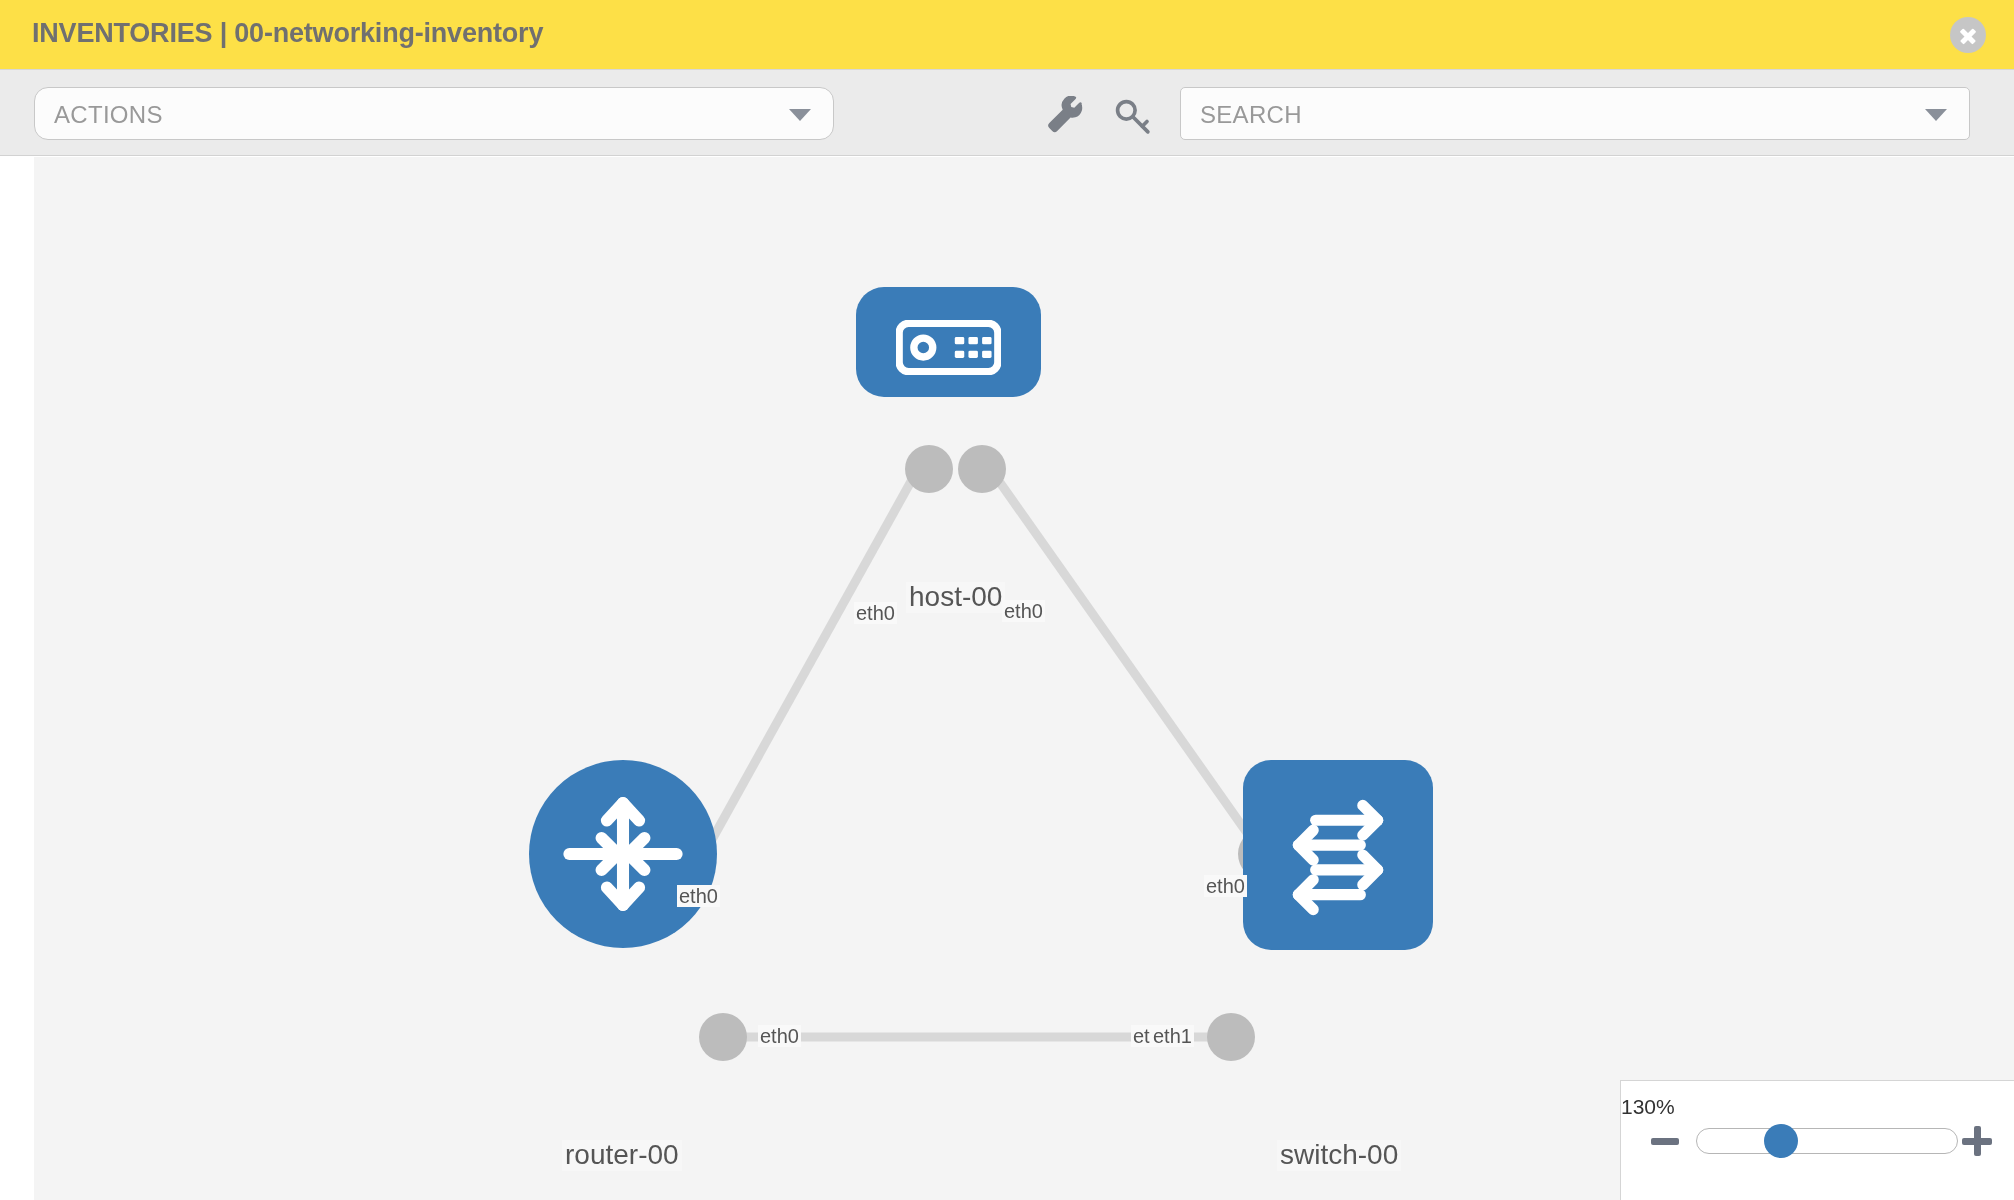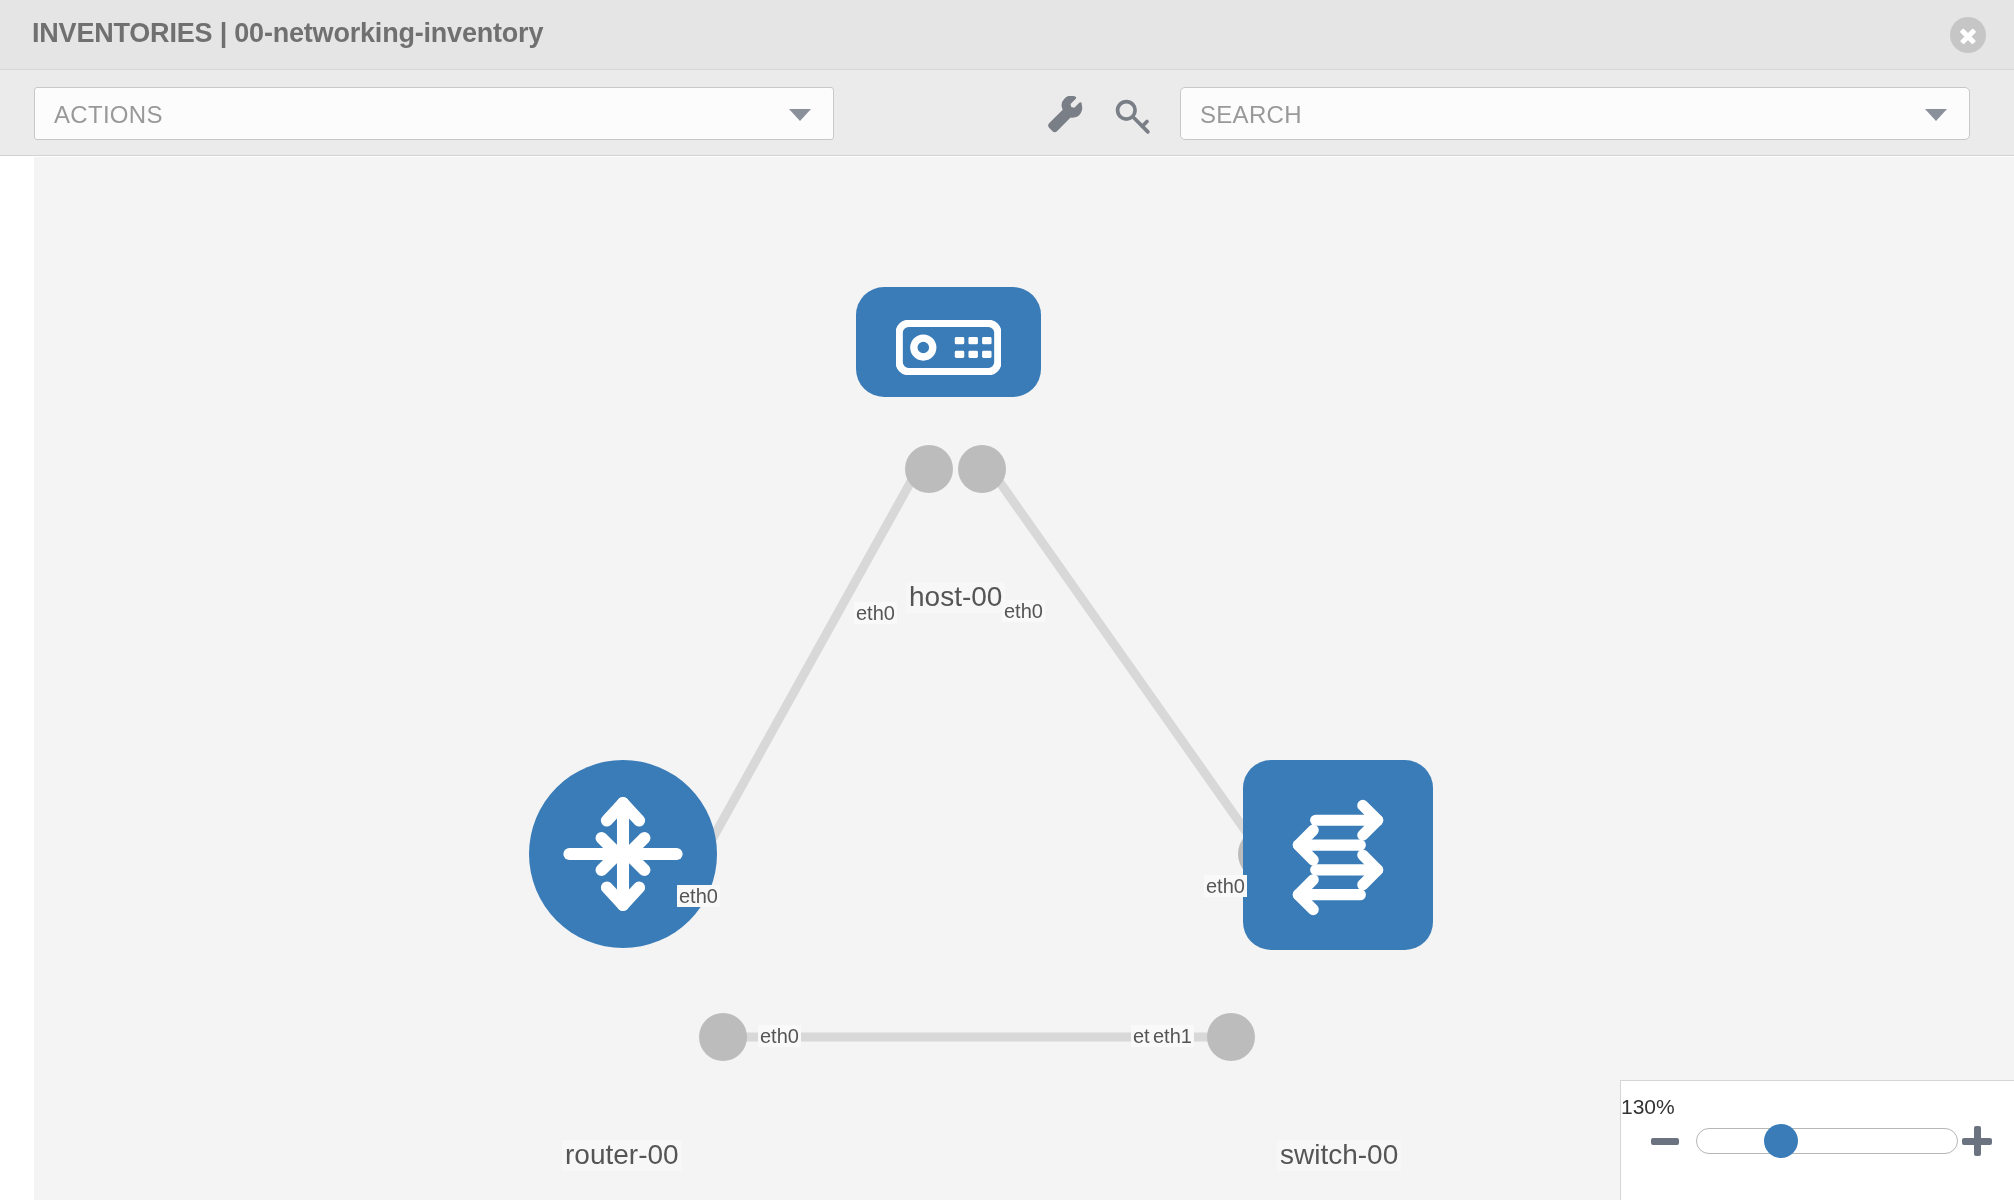--- a/index.html
+++ b/index.html
@@ -18,21 +18,21 @@
     height: 1200px;
     background: #ffffff;
   }
 
   
   .header {
     position: absolute;
     top: 0; left: 0;
     width: 2014px;
     height: 70px;
-    background: #e5e5e5;
+    background: #fde047;
     border-bottom: 1px solid #d7d7d7;
   }
   .header-title {
     position: absolute;
     left: 32px;
     top: 18px;
     font-size: 27px;
     font-weight: bold;
     color: #707070;
     letter-spacing: -0.2px;
@@ -71,21 +71,21 @@
   }
 
   .actions-select {
     position: absolute;
     left: 34px;
     top: 17px;
     width: 800px;
     height: 53px;
     background: #fcfcfc;
     border: 1px solid #c8c8c8;
-    border-radius: 3px;
+    border-radius: 14px;
     cursor: pointer;
   }
   .actions-label {
     position: absolute;
     left: 19px;
     top: 13px;
     font-size: 24px;
     color: #999999;
     letter-spacing: 0.3px;
   }

